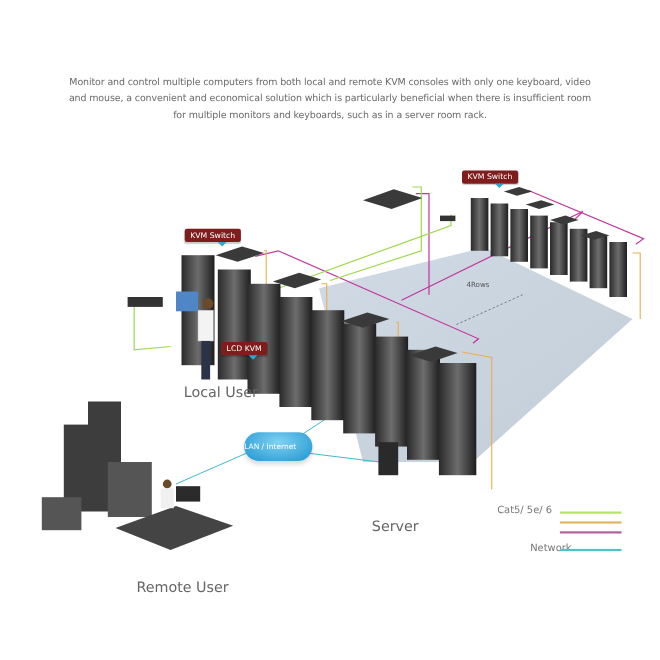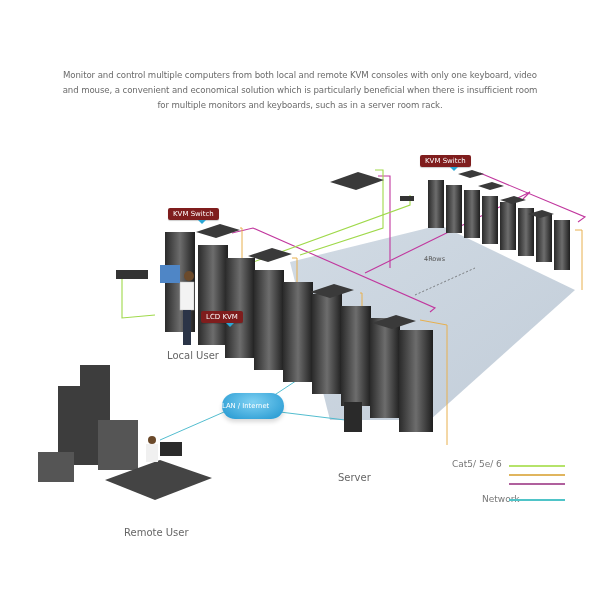--- a/index.html
+++ b/index.html
@@ -1,21 +1,21 @@
 <!DOCTYPE html>
 <html><head>
 <meta charset="utf-8">
 <style>
   html,body{margin:0;padding:0;background:#ffffff;}
   body{width:600px;height:600px;position:relative;overflow:hidden;font-family:"DejaVu Sans",sans-serif;}
   .intro{position:absolute;left:60px;top:68px;width:480px;text-align:center;font-size:8.6px;line-height:15px;color:#6b6b6b;letter-spacing:-0.1px;}
   svg.diagram{position:absolute;left:0;top:0;}
   .tag{position:absolute;background:#7f1d1d;color:#fff;font-size:7px;padding:2px 5px;border-radius:2px;white-space:nowrap;box-shadow:0 1px 1px rgba(0,0,0,.2);}
   .tag:after{content:"";position:absolute;bottom:-4px;left:60%;border-left:4px solid transparent;border-right:4px solid transparent;border-top:4px solid #2aa7d6;}
-  .lbl{position:absolute;color:#666;font-size:10px;white-space:nowrap;}
+  .lbl{position:absolute;color:#666;font-size:13px;white-space:nowrap;}
   .small{position:absolute;color:#555;font-size:6.5px;white-space:nowrap;}
   .cloud{position:absolute;left:222px;top:393px;width:62px;height:26px;border-radius:14px;background:radial-gradient(ellipse at 50% 35%,#7fd1f3,#1f95cf);color:#fff;font-size:6.8px;line-height:26px;text-align:left;box-shadow:0 3px 4px rgba(0,0,0,.15);}
   .legend-label{position:absolute;font-size:9px;color:#777;white-space:nowrap;}
   .legend-line{position:absolute;height:1.5px;width:56px;left:509px;}
 </style>
 </head>
 <body>
 
 <div class="intro">Monitor and control multiple computers from both local and remote KVM consoles with only one keyboard, video and mouse, a convenient and economical solution which is particularly beneficial when there is insufficient room for multiple monitors and keyboards, such as in a server room rack.</div>
 

